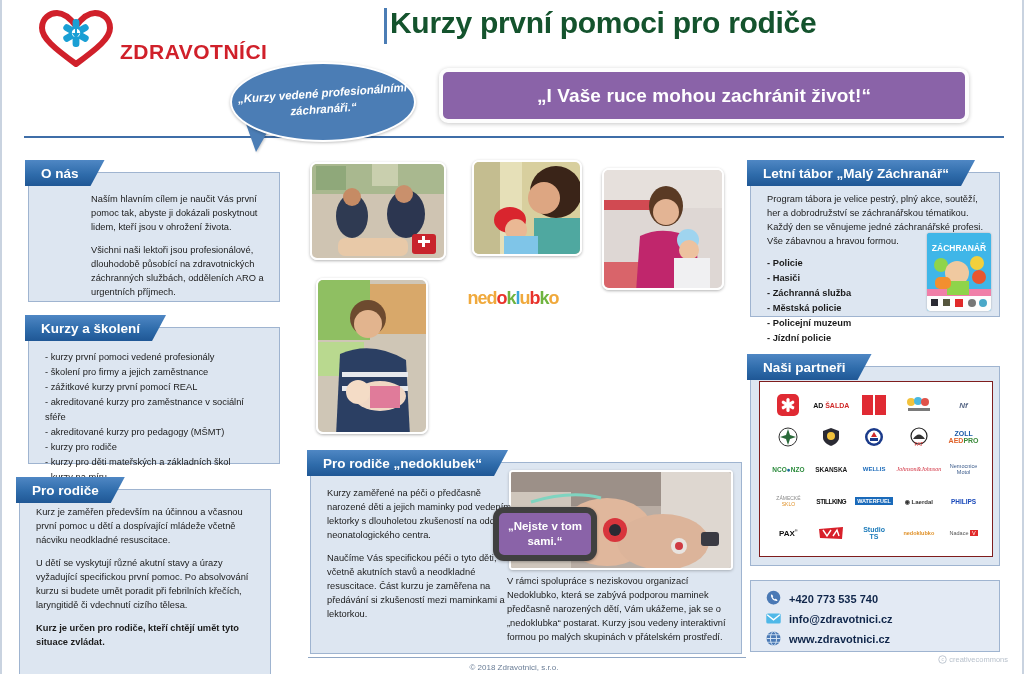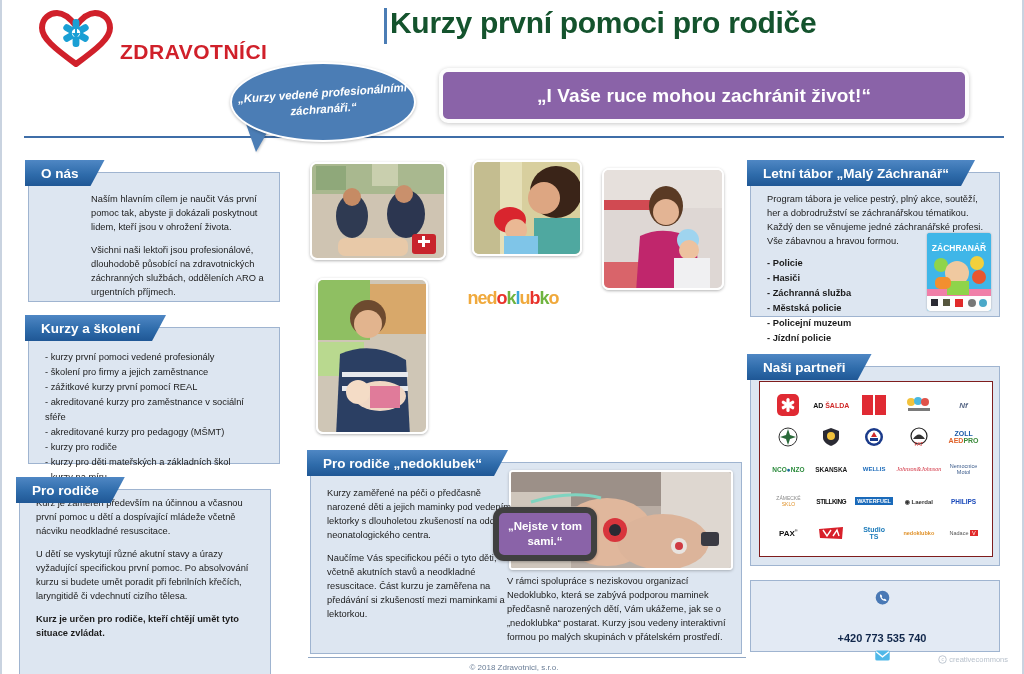--- a/index.html
+++ b/index.html
@@ -133,22 +133,22 @@
   }
   .partner-cell {
     height: 26px; display: flex; align-items: center; justify-content: center;
     background: #fff;
   }
   .partner-box { background: #fff; position: absolute; left: 8px; top: 8px;
                  width: 234px; height: 182px; border: 1px solid #7f1d1d; }
 
   
   .contact-row {
-    display: flex; align-items: center; gap: 25px;
-    margin-bottom: 3px; font-size: 11px; font-weight: bold; color: #10264a; flex-direction: column;
+    display: flex; align-items: center; gap: 7px;
+    margin-bottom: 3px; font-size: 11px; font-weight: bold; color: #10264a;
   }
   .contact-list { padding: 9px 0 0 14px; }
   .cicon { width: 17px; height: 17px; flex: 0 0 17px; }
 
   
   .nk-col-left { position: absolute; left: 16px; top: 24px; width: 190px; }
   .nk-col-right { position: absolute; left: 196px; top: 112px; width: 226px; }
   .nk-photo {
     position: absolute; right: 8px; top: 7px; width: 224px; height: 100px;
     border-radius: 4px; overflow: hidden; border: 2px solid #fff;
@@ -266,21 +266,21 @@
         <li>- kurzy pro děti mateřských a základních škol</li>
         <li>- kurzy na míru</li>
       </ul>
     </div>
   </div>
 
   <div class="panel" id="panel-rodice">
     <div class="ribbon-holder">
         <div class="ribbon">Pro rodiče</div>
       </div>
-    <div class="panel-body" style="padding-top:7px;">
+    <div class="panel-body" style="padding-top:16px;">
       <div class="ptext">
         <p>Kurz je zaměřen především na účinnou a včasnou první pomoc u dětí a dospívající mládeže včetně nácviku neodkladné resuscitace.</p>
         <p>U dětí se vyskytují různé akutní stavy a úrazy vyžadující specifickou první pomoc. Po absolvování kurzu si budete umět poradit při febrilních křečích, laryngitidě či vdechnutí cizího tělesa.</p>
         <p style="font-weight:bold;">Kurz je určen pro rodiče, kteří chtějí umět tyto situace zvládat.</p>
       </div>
     </div>
   </div>
 
   <div class="collage">
 

